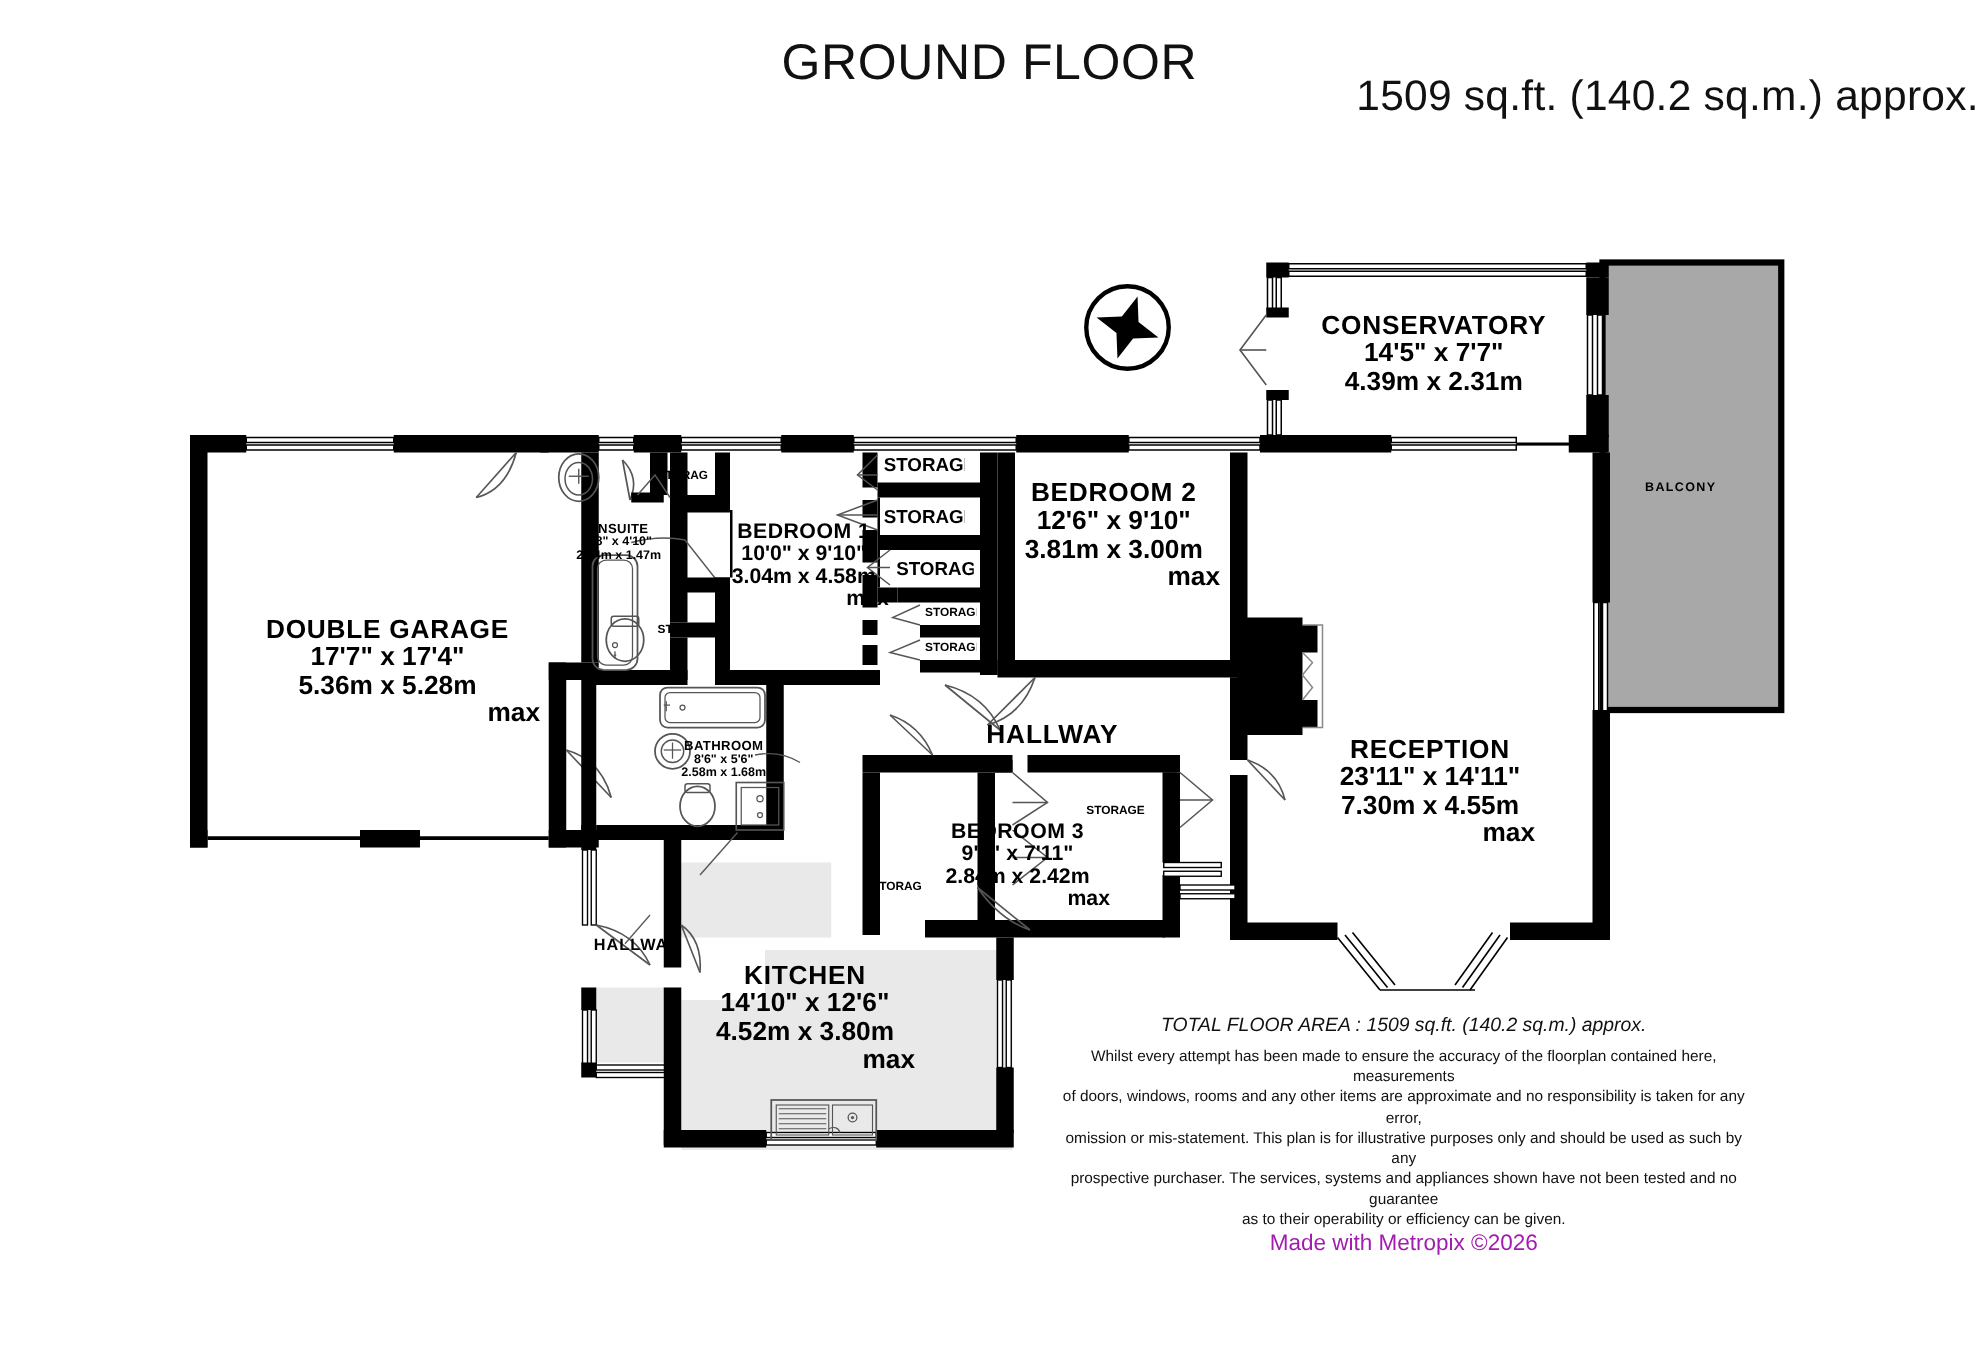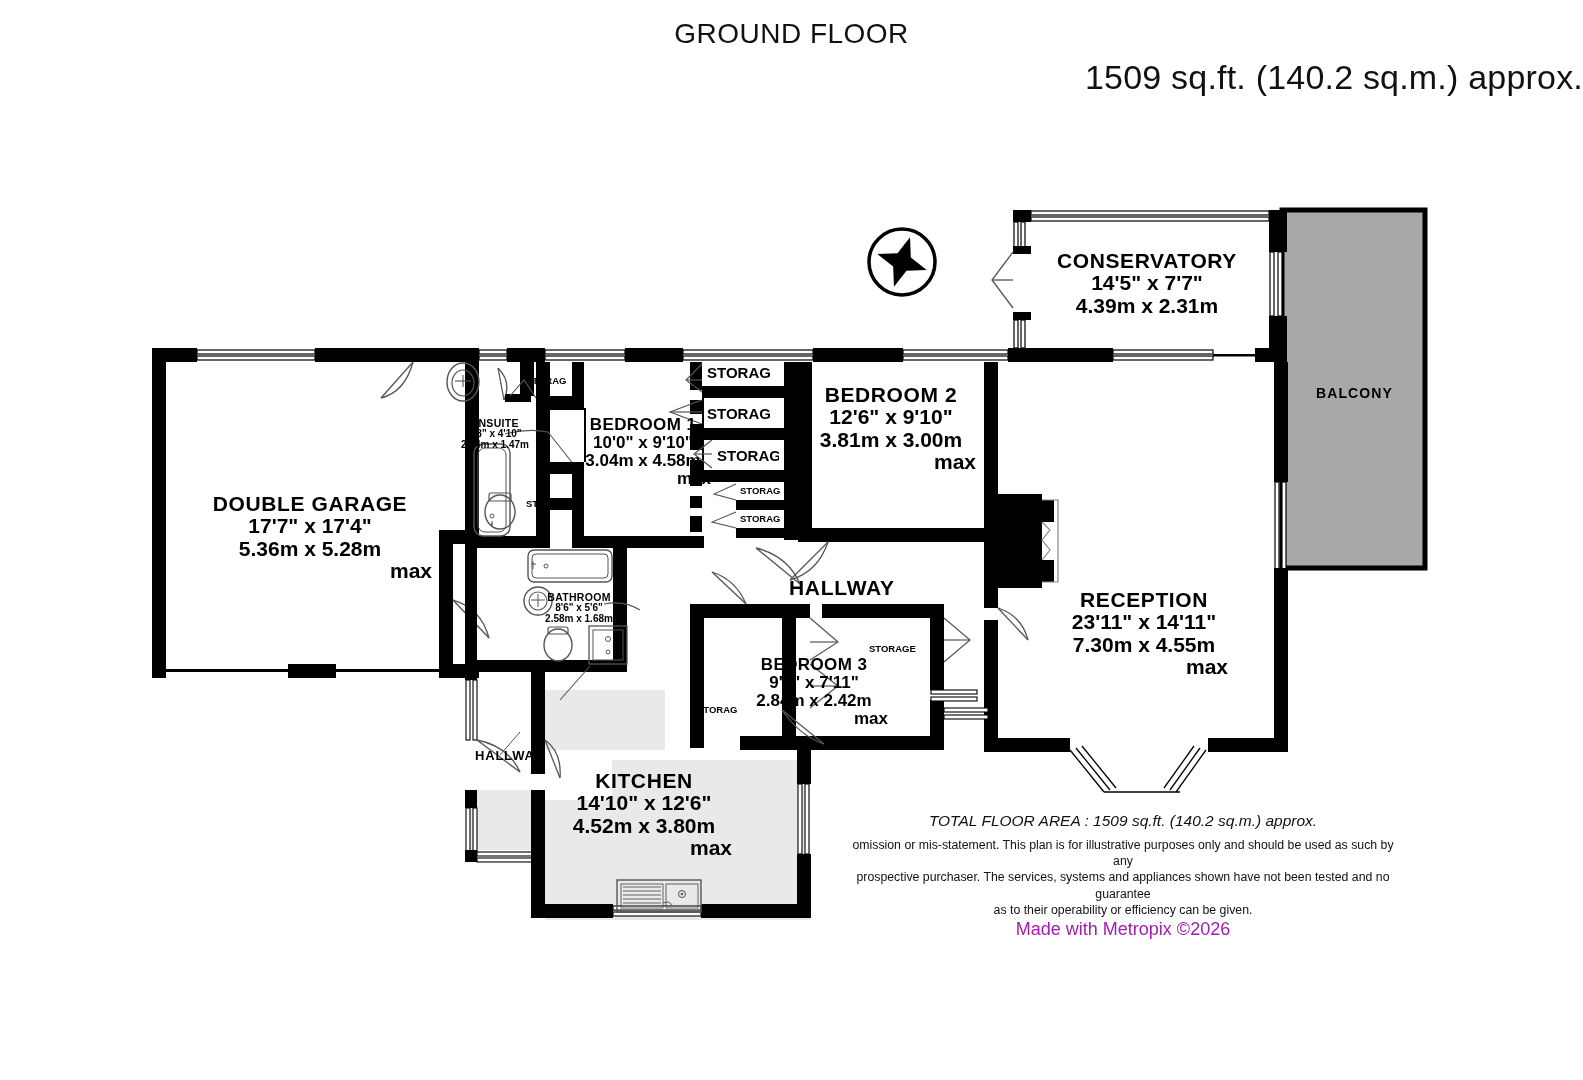--- a/index.html
+++ b/index.html
@@ -24,22 +24,22 @@
   }
   .hdr {
     position: absolute;
     left: 0;
     width: 1583px;
     text-align: center;
     color: #111111;
     font-weight: 400;
   }
   #title-line1 {
-    top: 18px;
-    font-size: 28px;
+    top: 28px;
+    font-size: 40px;
     letter-spacing: 0.5px;
   }
   #title-line2 {
     top: 58px;
     font-size: 34px;
     letter-spacing: 0.2px;
     text-align: right;
   }
   svg#floorplan {
     position: absolute;
@@ -71,21 +71,21 @@
 
   .tiny .nm { font-size: 10.5px; letter-spacing: 0.3px; }
   .tiny .d1, .tiny .d2 { font-size: 10px; }
 
   .plainlbl {
     position: absolute;
     font-weight: bold;
     color: #000;
     white-space: nowrap;
   }
-  #lbl-balcony { font-size: 14px; letter-spacing: 1.1px; }
+  #lbl-balcony { font-size: 10px; letter-spacing: 1.1px; }
   #lbl-hallway-main { font-size: 21px; letter-spacing: 0.7px; }
   #lbl-hallway-2 { font-size: 13px; letter-spacing: 0.8px; }
 
   .storage-lg {
     position: absolute;
     font-size: 15px;
     font-weight: bold;
     white-space: nowrap;
     overflow: hidden;
     color: #000;
@@ -524,20 +524,22 @@
   <div class="storage-sm" style="left:740px; top:485px; width:41px;">STORAGE</div>
   <div class="storage-sm" style="left:740px; top:513px; width:41px;">STORAGE</div>
   <div class="storage-sm" style="left:526px; top:375px; width:40px;">STORAGE</div>
   <div class="storage-sm" style="left:526px; top:498px; width:40px;">STORAGE</div>
   <div class="storage-sm" style="left:697px; top:704px; width:40px;">STORAGE</div>
   <div class="storage-sm" style="left:869px; top:643px; width:48px;">STORAGE</div>
 
   <div id="footer-block">
     <div id="total-area">TOTAL FLOOR AREA : 1509 sq.ft. (140.2 sq.m.) approx.</div>
     <div id="disclaimer">
+      <div>Whilst every attempt has been made to ensure the accuracy of the floorplan contained here, measurements</div>
+      <div>of doors, windows, rooms and any other items are approximate and no responsibility is taken for any error,</div>
       <div>omission or mis-statement. This plan is for illustrative purposes only and should be used as such by any</div>
       <div>prospective purchaser. The services, systems and appliances shown have not been tested and no guarantee</div>
       <div>as to their operability or efficiency can be given.</div>
     </div>
     <div id="made-with">Made with Metropix ©2026</div>
   </div>
 
 </div>
 
 </body></html>

